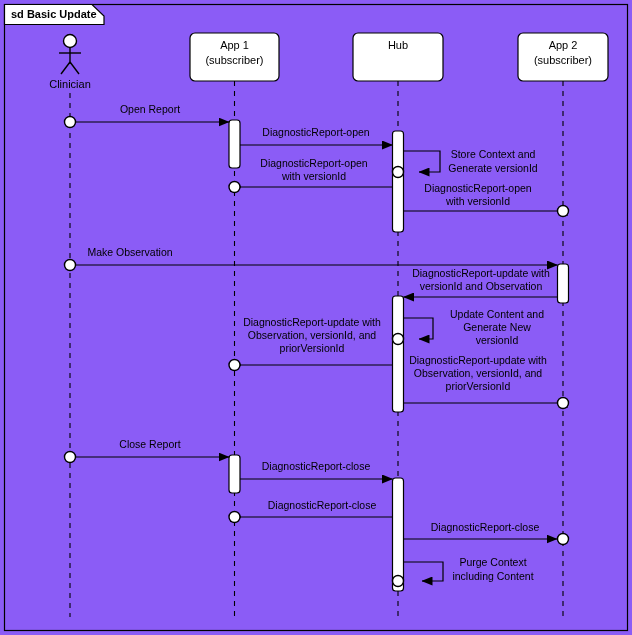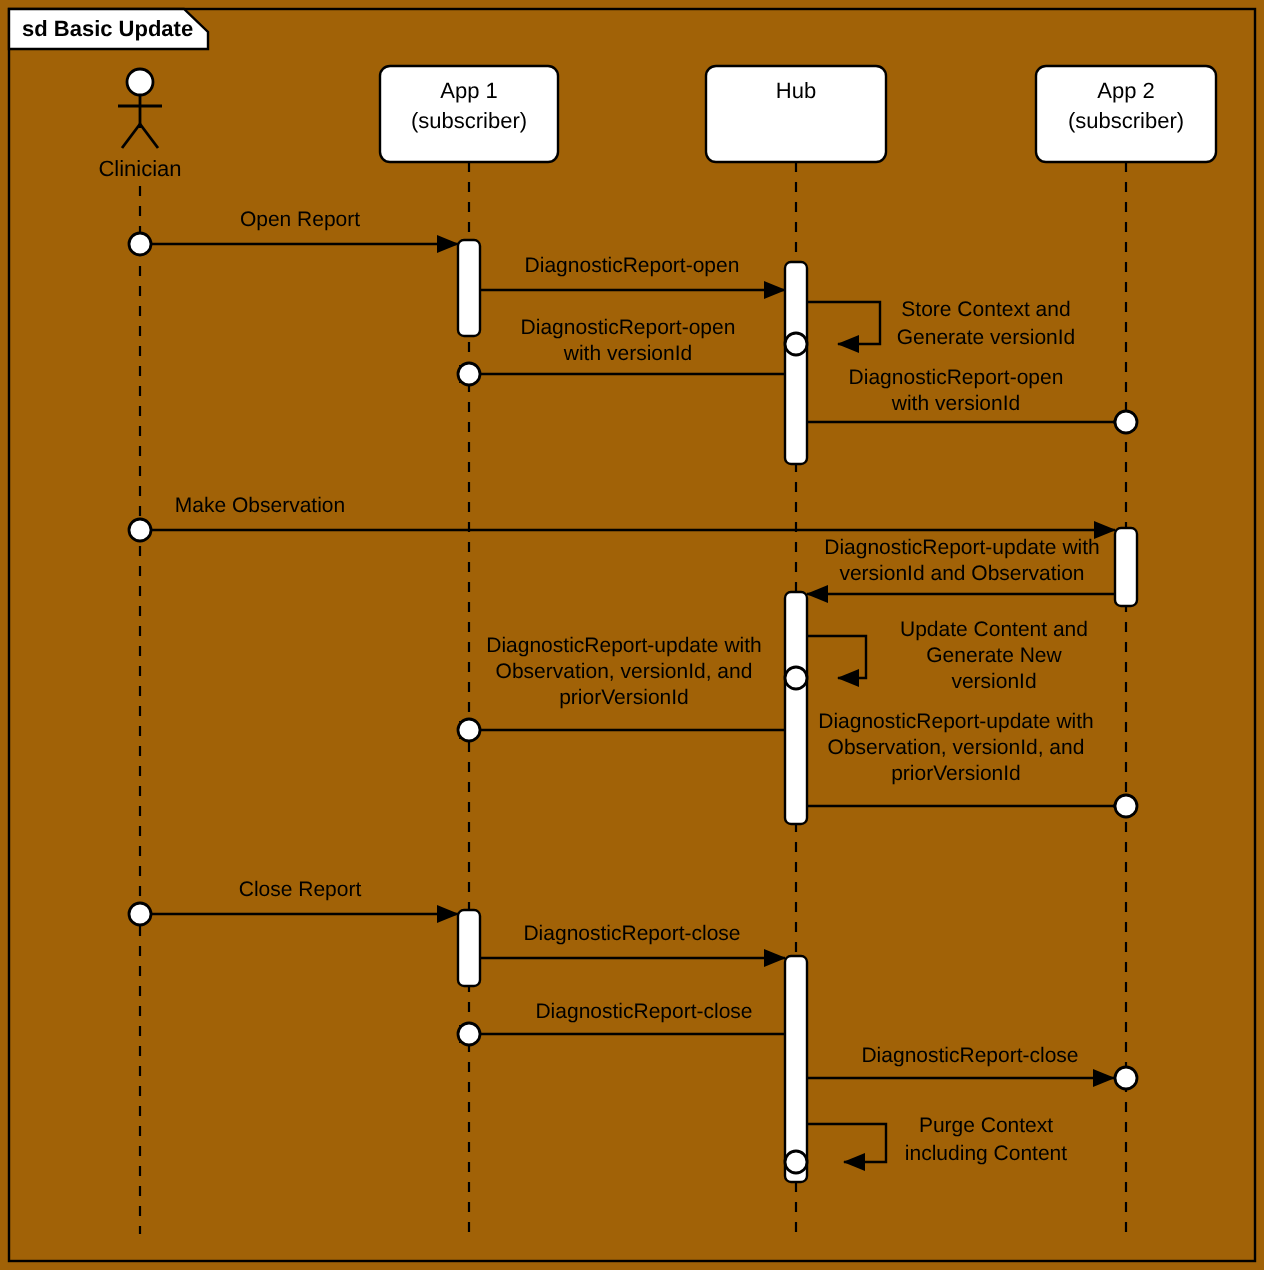--- a/index.html
+++ b/index.html
@@ -7,21 +7,21 @@
     padding: 0;
     background: #ffffff;
   }
   body {
     font-family: "Liberation Sans", sans-serif;
   }
   #diagram-root {
     position: relative;
     width: 632px;
     height: 635px;
-    background: #a16207;
+    background: #8b5cf6;
     overflow: hidden;
   }
   svg.diagram-canvas {
     display: block;
     width: 632px;
     height: 635px;
   }
   .frame-border {
     fill: none;
     stroke: #000000;

